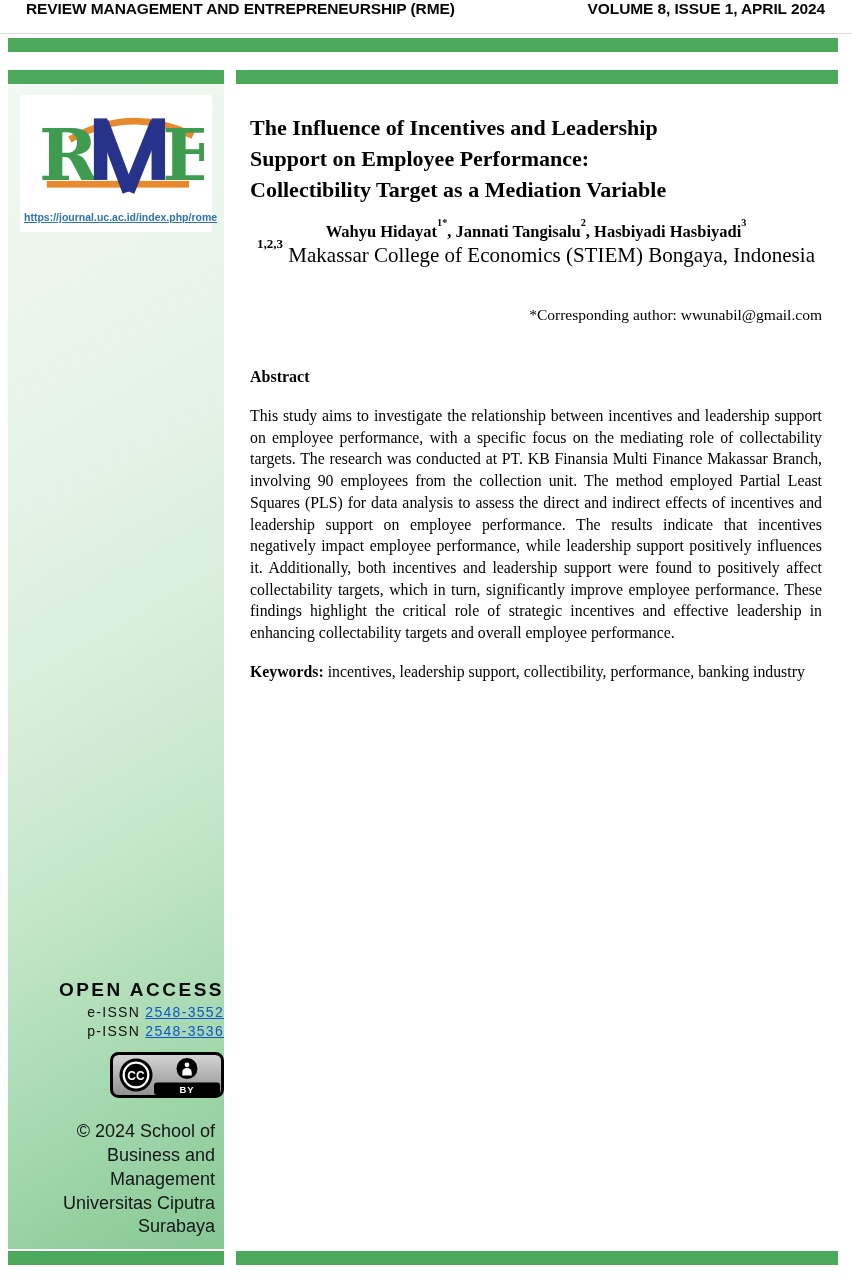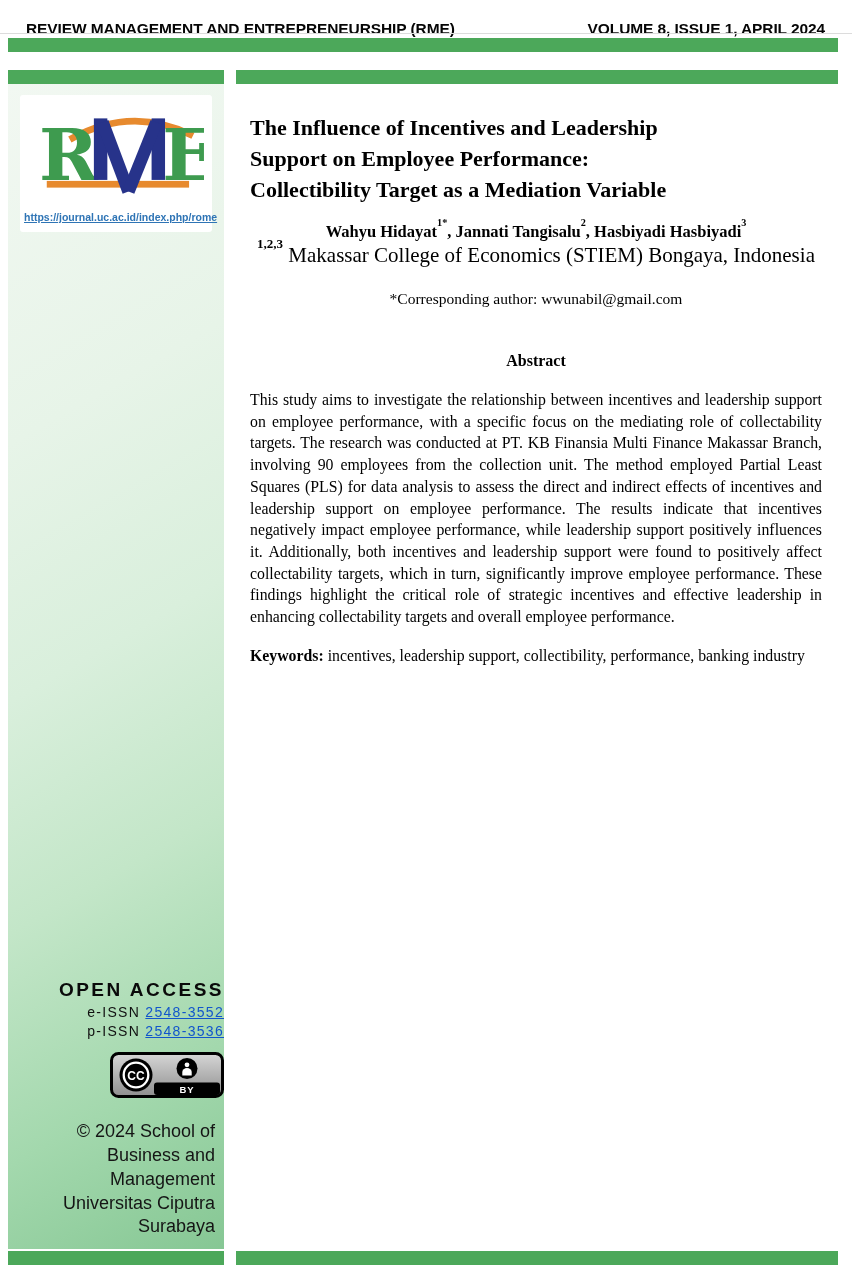--- a/index.html
+++ b/index.html
@@ -2,21 +2,21 @@
 <html><head>
 <meta charset="utf-8">
 <style>
   html,body{margin:0;padding:0;}
   body{
     width:852px;height:1280px;position:relative;background:#ffffff;
     font-family:"Liberation Sans", sans-serif;color:#000;overflow:hidden;
   }
   
   .header-row{
-    position:absolute;top:20px;left:26px;right:27px;
+    position:absolute;top:0;left:26px;right:27px;
     display:flex;justify-content:space-between;align-items:flex-start;
     font-weight:bold;font-size:15.5px;letter-spacing:-0.1px;color:#050505;
   }
   .header-rule{position:absolute;top:33px;left:0;width:852px;height:1px;background:#dcdcdc;}
   .bar{background:#4ca85a;}
   .bar-full{position:absolute;top:38px;left:8px;width:830px;height:14px;}
   
   .sidebar{position:absolute;left:8px;top:70px;width:216px;height:1195px;}
   .sidebar-topbar{position:absolute;top:0;left:0;right:0;height:14px;}
   .sidebar-body{
@@ -40,22 +40,22 @@
   .copyright{margin:18px auto 0;width:198px;font-size:18px;line-height:1.32;color:#151515;}
   
   .main{position:absolute;left:236px;top:70px;width:602px;height:1195px;}
   .main-topbar{height:14px;}
   .main-bottombar{position:absolute;bottom:0;left:0;right:0;height:14px;}
   .main-body{padding:0 16px 0 14px;font-family:"Liberation Serif", serif;}
   .article-title{margin-top:28px;text-align:left;font-size:22px;line-height:31px;font-weight:bold;}
   .authors{margin-top:17px;text-align:center;font-size:16.5px;font-weight:bold;}
   .affiliation{text-align:center;font-size:21px;margin-top:1px;}
   .affiliation .aff-sup{font-weight:bold;}
-  .corresponding{text-align:center;font-size:15.5px;margin-top:22px;}
-  .abstract-heading{text-align:center;font-weight:bold;font-size:16px;margin-top:44px;}
+  .corresponding{text-align:right;font-size:15.5px;margin-top:38px;}
+  .abstract-heading{font-weight:bold;font-size:16px;margin-top:44px;}
   .abstract-text{margin-top:19px;font-size:15.8px;line-height:21.7px;text-align:justify;}
   .keywords{margin-top:17px;font-size:15.8px;line-height:21.7px;text-align:justify;}
   .kw-label{font-weight:bold;}
   sup.s{font-size:62%;position:relative;top:-0.45em;line-height:0;}
 </style>
 </head>
 <body>
 
 <div class="header-row">
   <div>REVIEW MANAGEMENT AND ENTREPRENEURSHIP (RME)</div>

